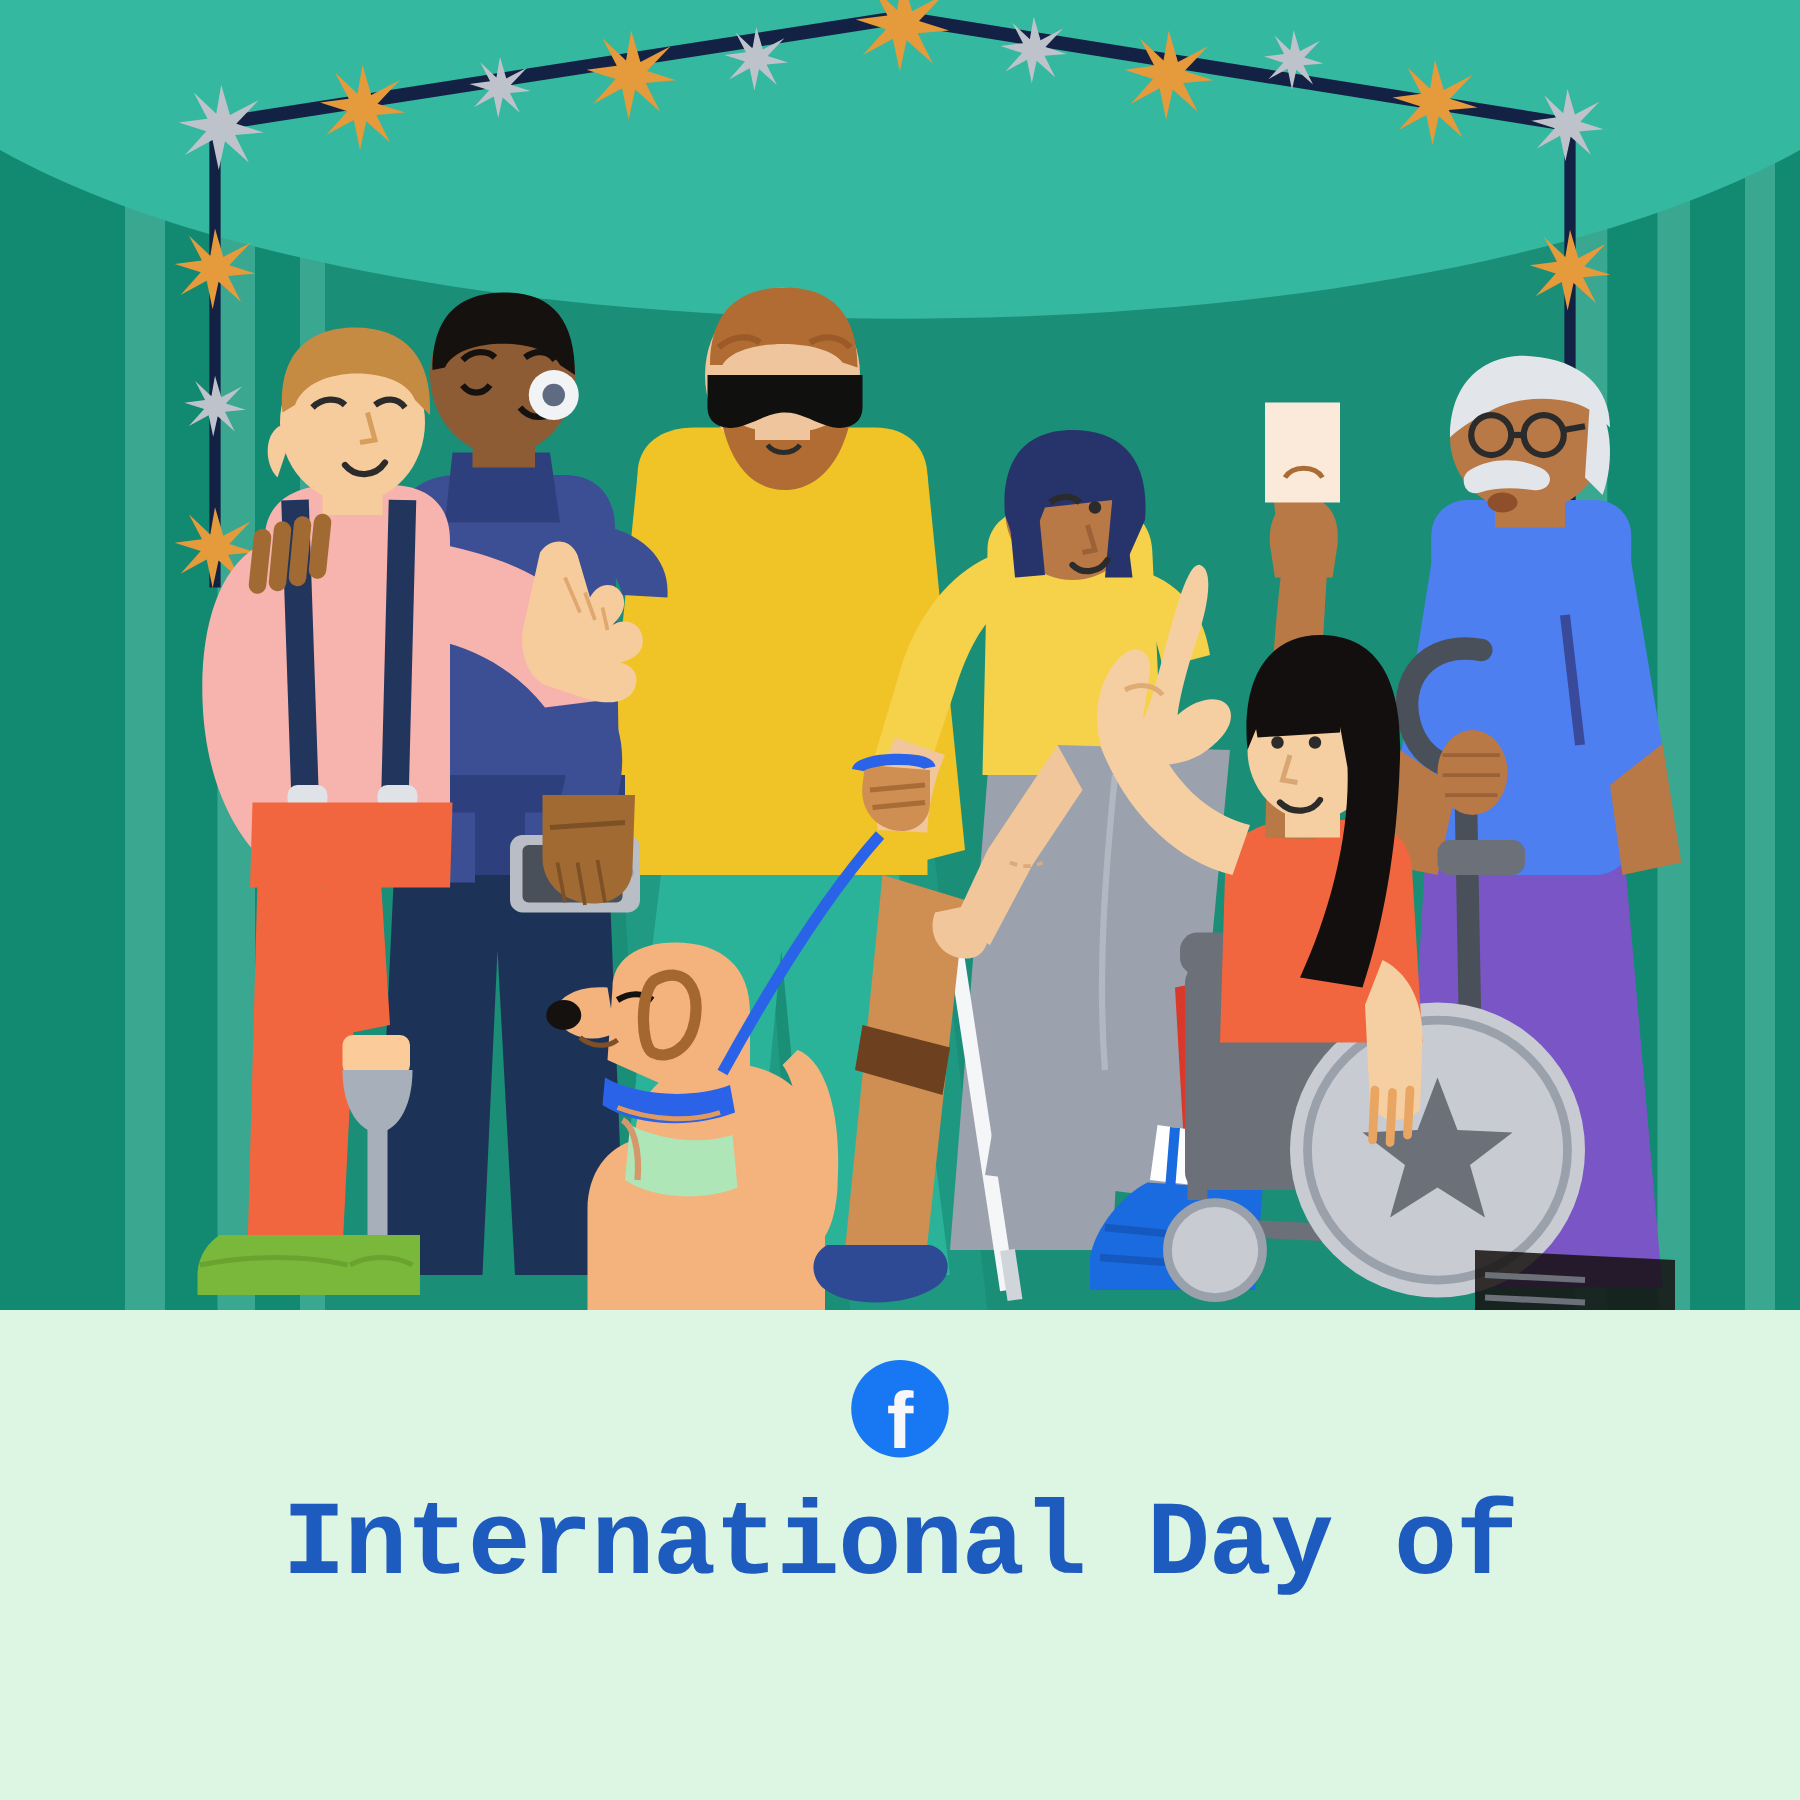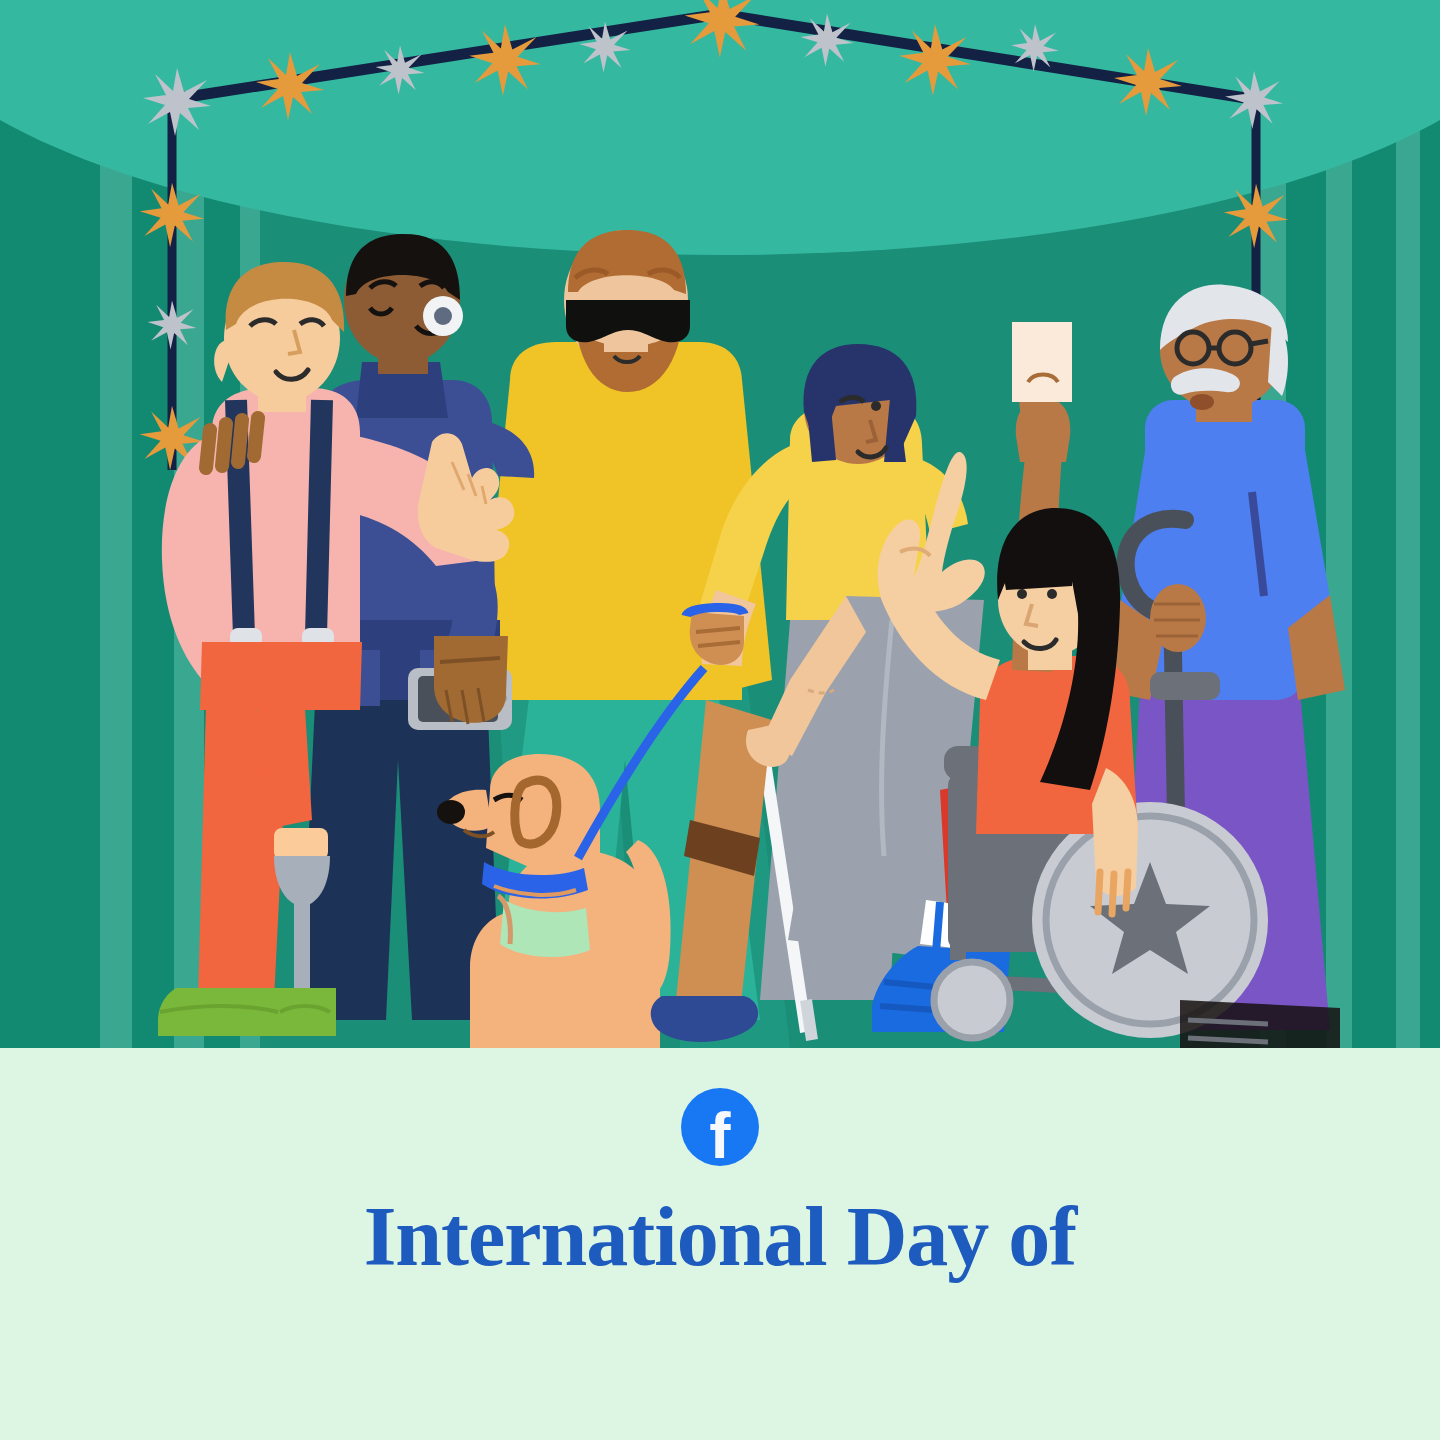--- a/index.html
+++ b/index.html
@@ -21,21 +21,21 @@
   .fb-logo .f{
     position:absolute;left:0;top:0;width:78px;height:78px;
     display:flex;align-items:flex-end;justify-content:center;
     font-family:"Liberation Sans", sans-serif;
     font-weight:bold;font-size:64px;color:#f6f8fb;line-height:0.92;
   }
   .title{
     margin-top:26px;
     width:1280px;text-align:center;
     color:#1d5bbf;
-    font-family:Liberation Serif, serif;
+    font-family:Liberation Mono, monospace;
     font-weight:bold;
     font-size:84px;
     line-height:1.08;
     letter-spacing:-1px;
   }
   .title .l2{display:block;}
   svg{display:block;}
 </style>
 </head>
 <body>

